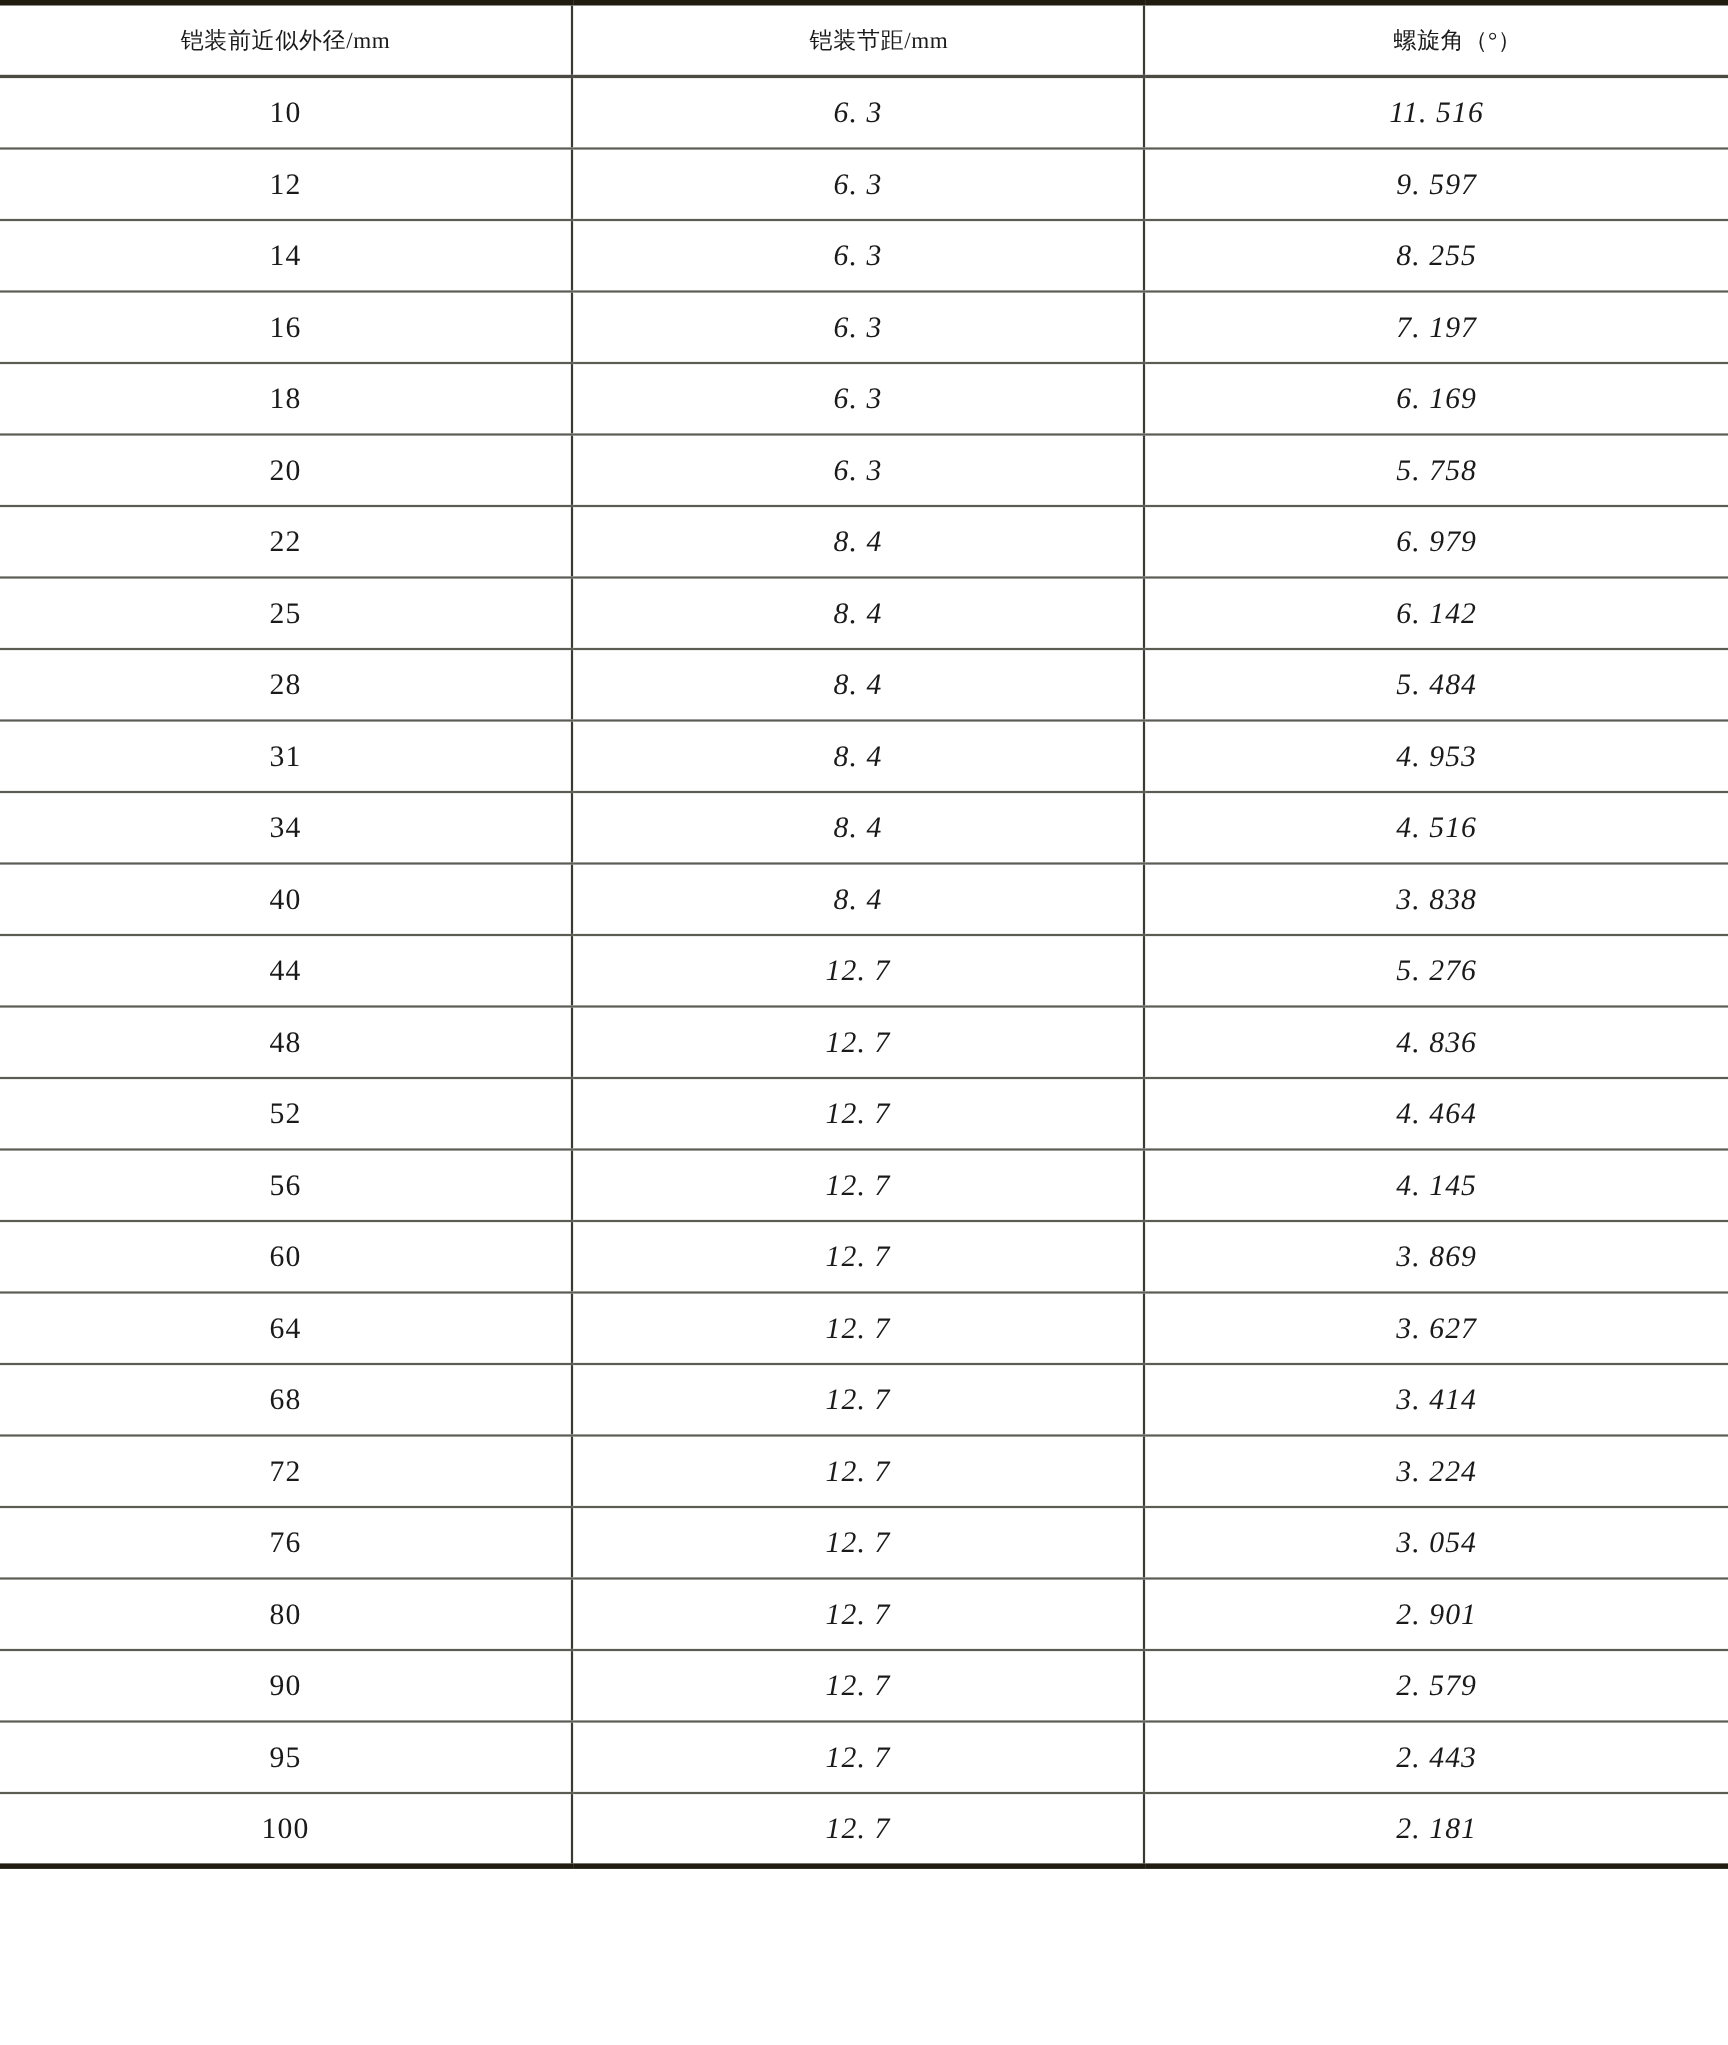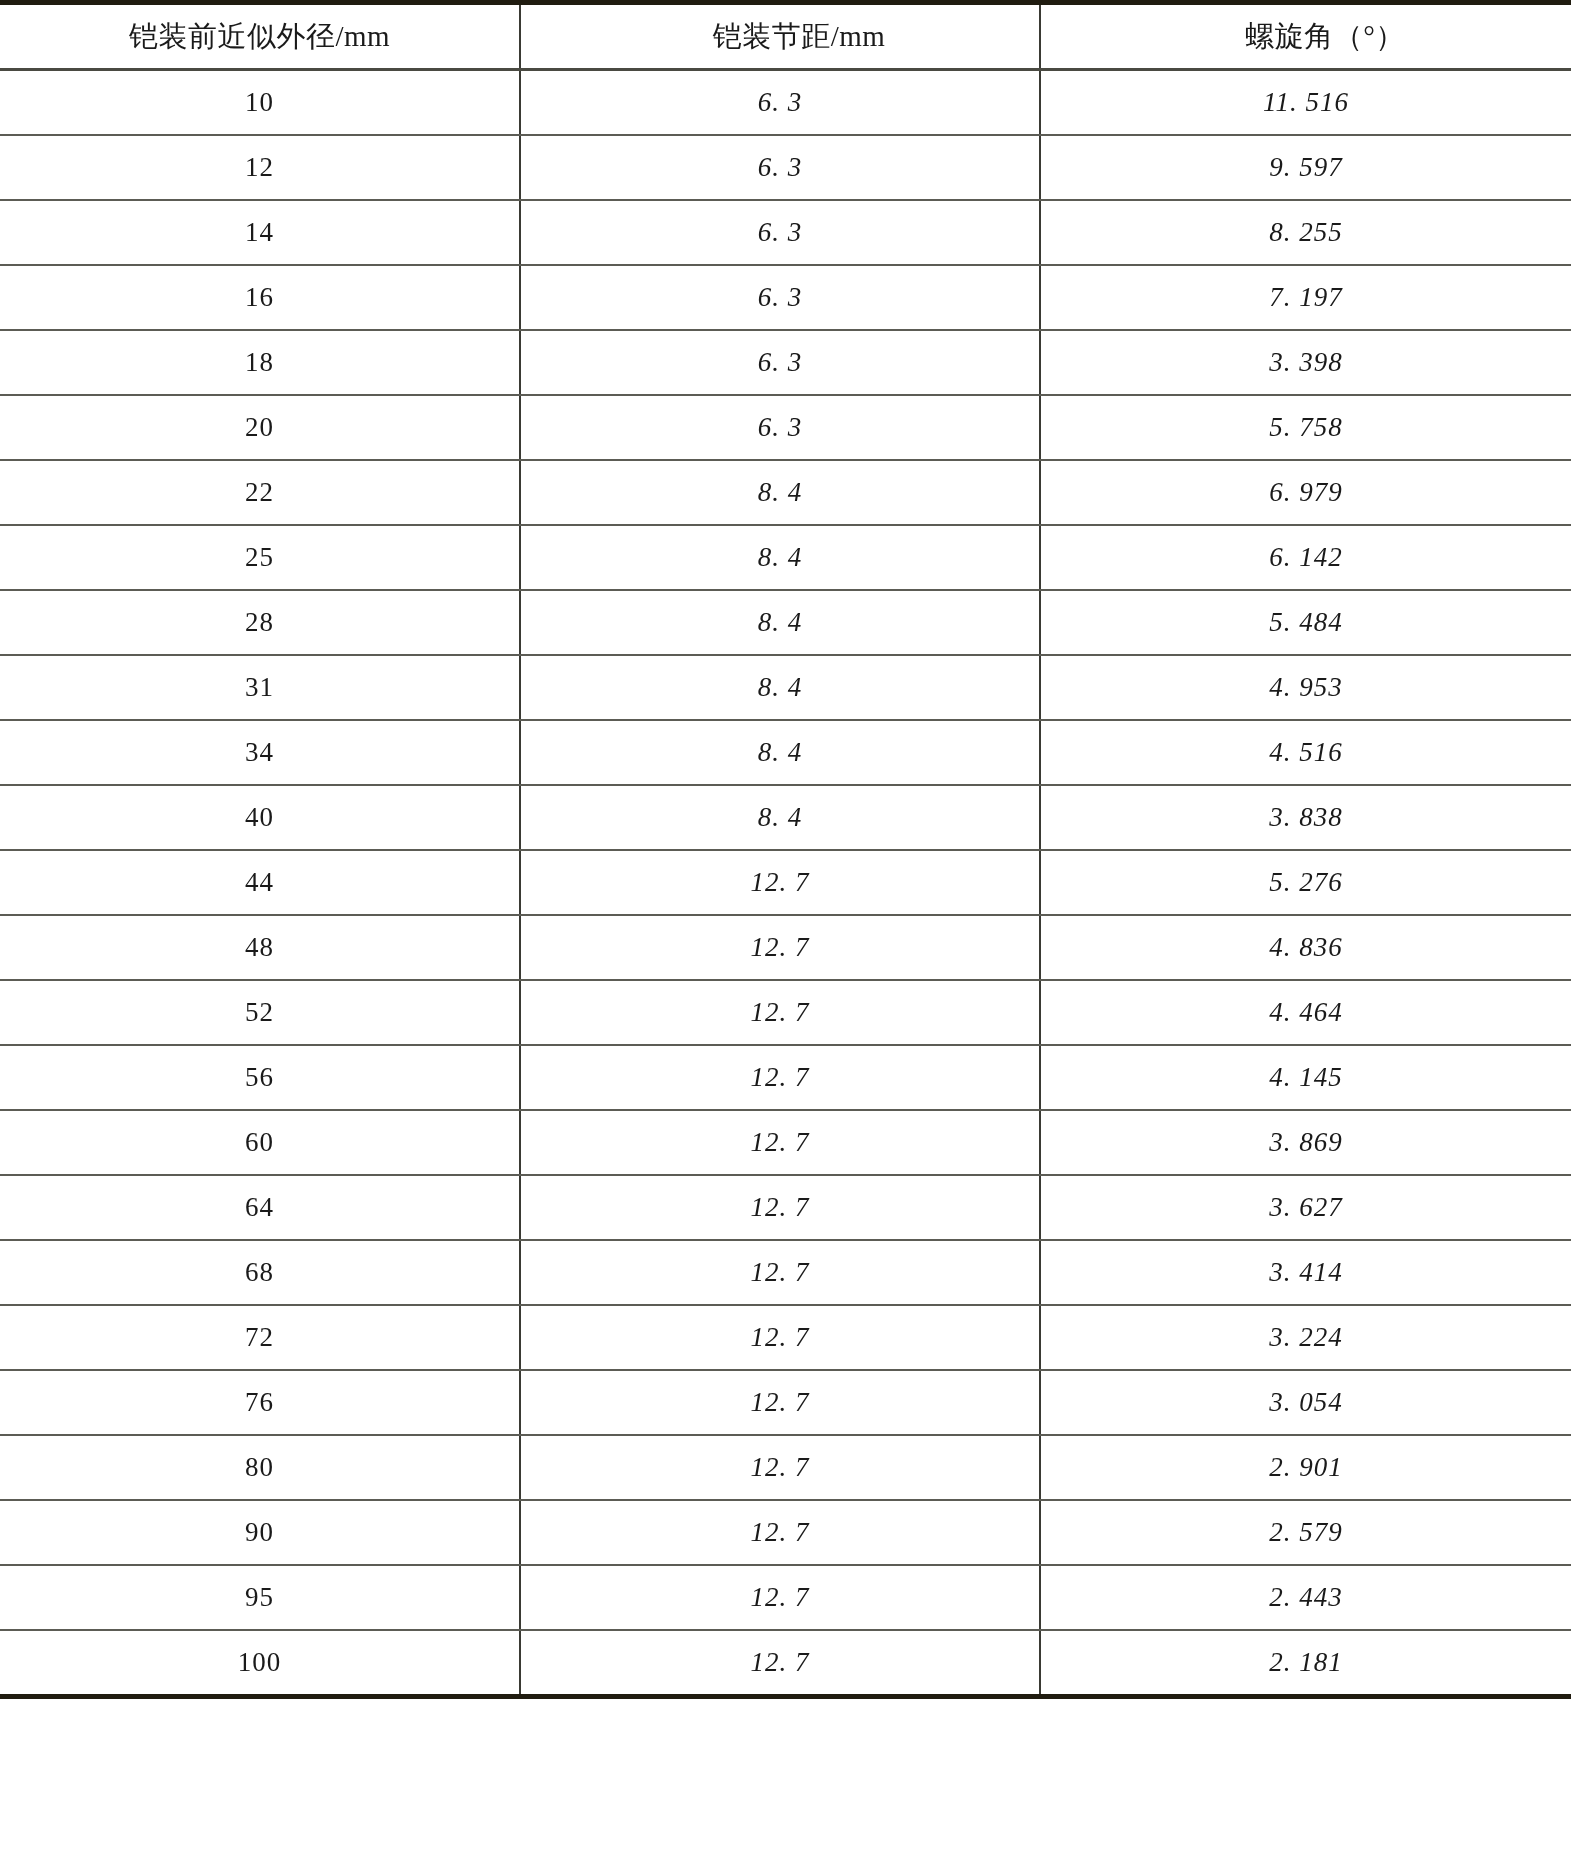--- a/index.html
+++ b/index.html
@@ -27,21 +27,21 @@
   table.spec-table col.c1 { width: 520px; }
   table.spec-table col.c2 { width: 520px; }
   table.spec-table col.c3 { width: 531px; }
 
   
   table.spec-table thead tr.header-row > th {
     border-top: 5px solid #201c10;
     border-bottom: 3px solid #4a4a42;
     height: 63px;
     font-weight: normal;
-    font-size: 29px;
+    font-size: 21px;
     text-align: center;
     vertical-align: middle;
     letter-spacing: 0.5px;
     padding: 0 6px;
   }
   table.spec-table thead tr.header-row > th.col-div {
     border-left: 2px solid #3a3a34;
     padding-left: 44px;
   }
 
@@ -111,21 +111,21 @@
           <td class="col-div"><span class="num">8. 255</span></td>
         </tr>
         <tr class="data-row">
           <td><span class="num">16</span></td>
           <td class="col-div"><span class="num">6. 3</span></td>
           <td class="col-div"><span class="num">7. 197</span></td>
         </tr>
         <tr class="data-row">
           <td><span class="num">18</span></td>
           <td class="col-div"><span class="num">6. 3</span></td>
-          <td class="col-div"><span class="num">3. 398</span></td>
+          <td class="col-div"><span class="num">6. 169</span></td>
         </tr>
         <tr class="data-row">
           <td><span class="num">20</span></td>
           <td class="col-div"><span class="num">6. 3</span></td>
           <td class="col-div"><span class="num">5. 758</span></td>
         </tr>
         <tr class="data-row">
           <td><span class="num">22</span></td>
           <td class="col-div"><span class="num">8. 4</span></td>
           <td class="col-div"><span class="num">6. 979</span></td>

